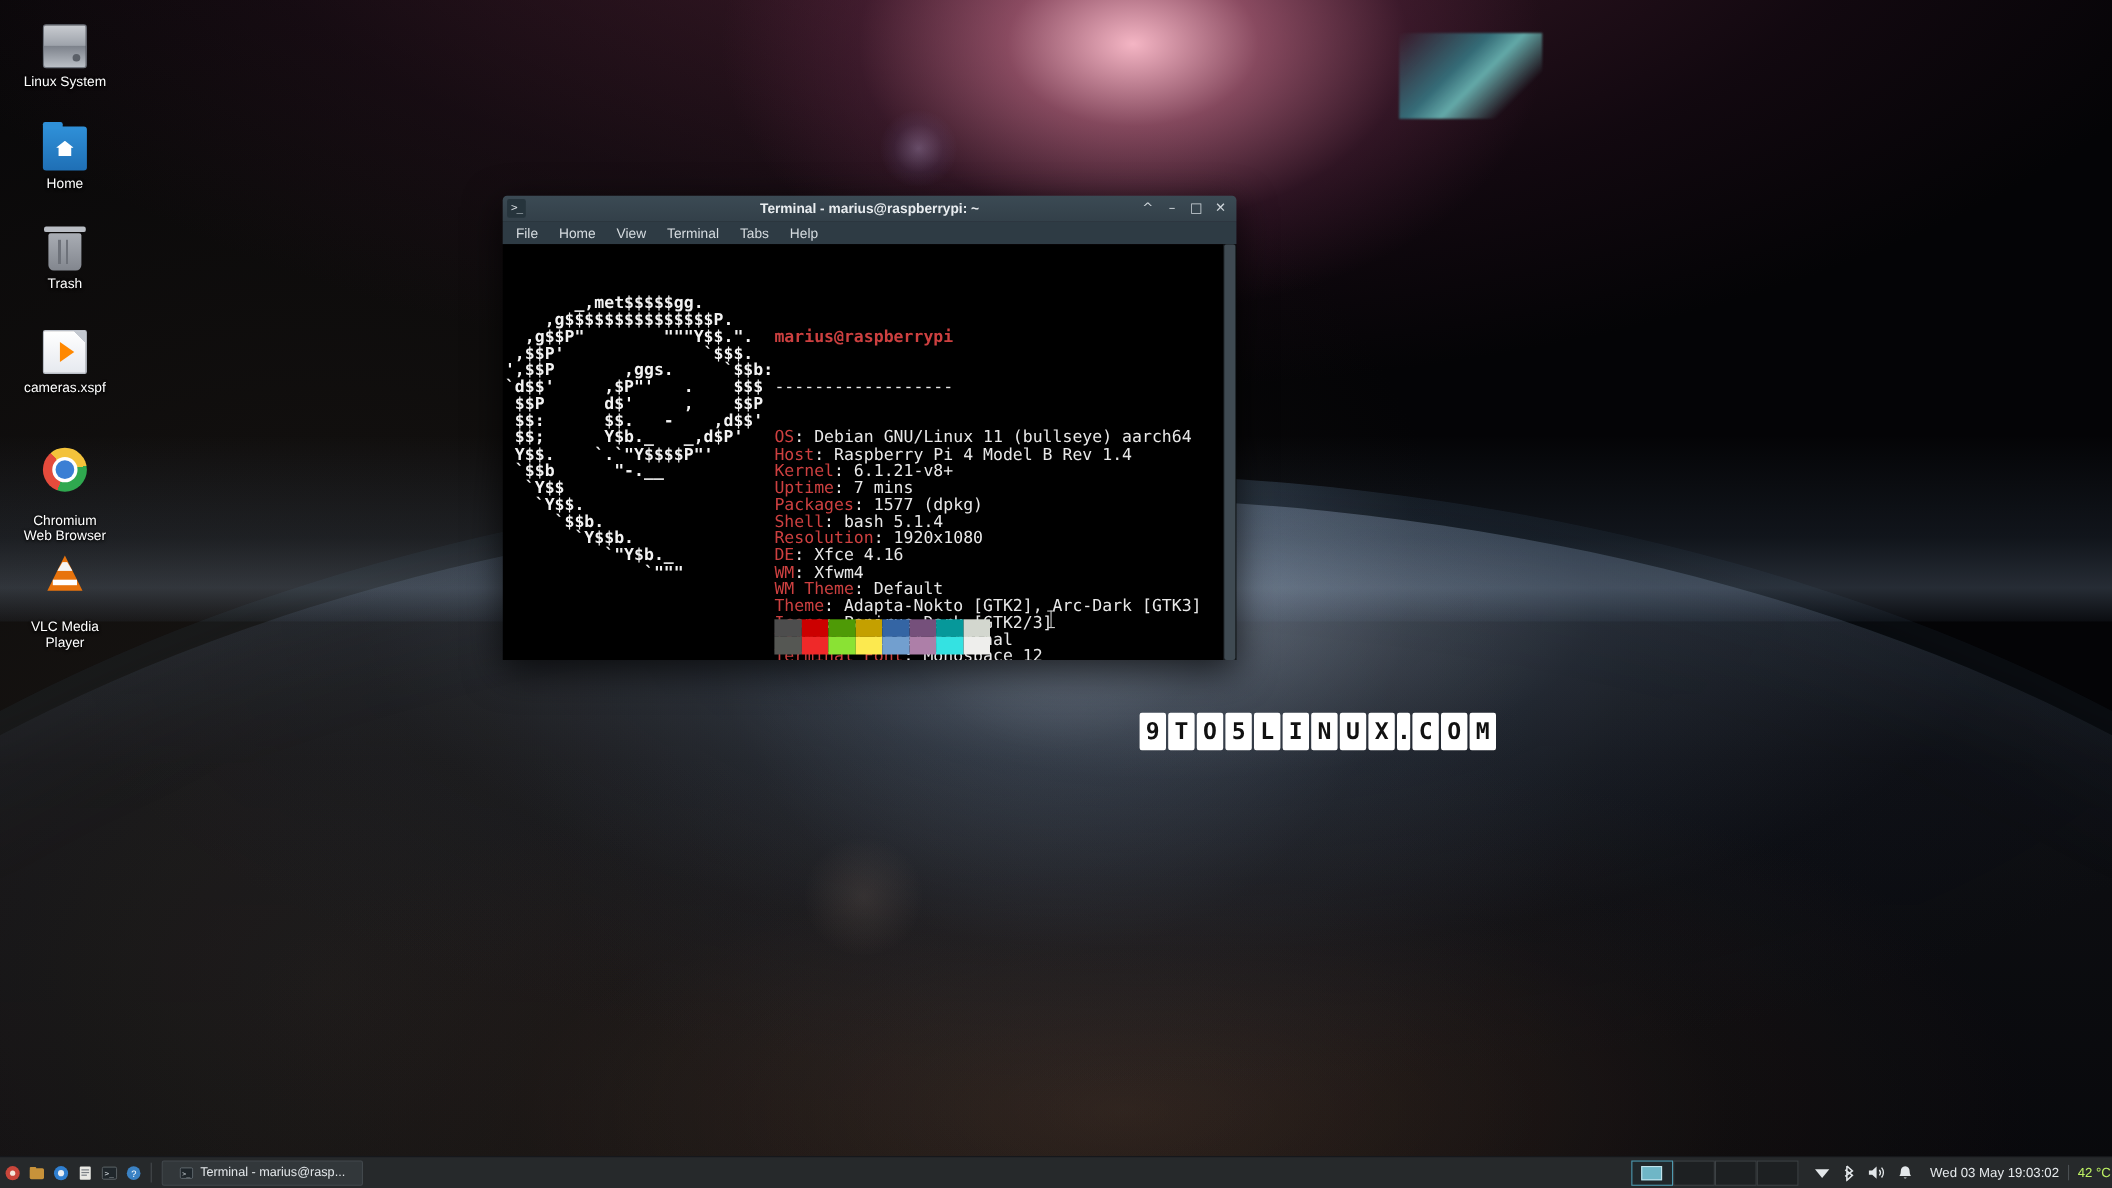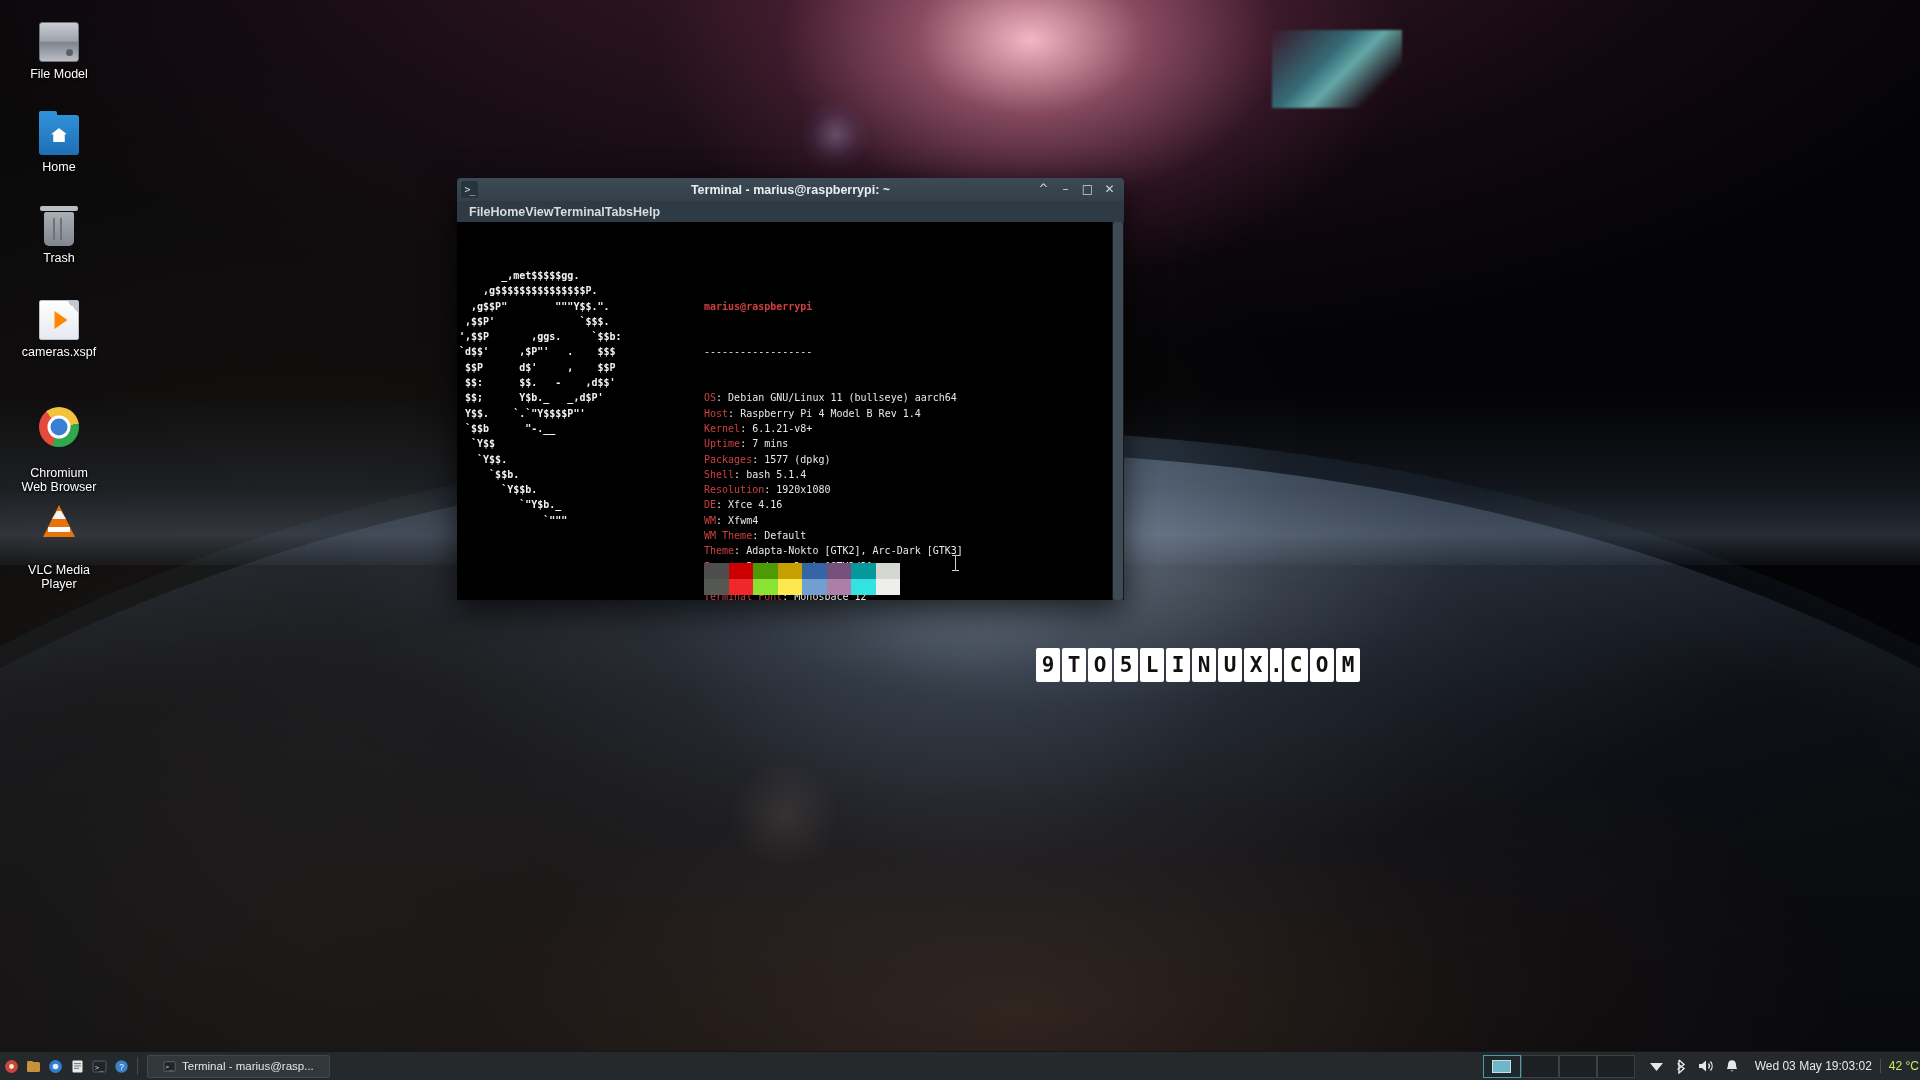--- a/index.html
+++ b/index.html
@@ -196,21 +196,21 @@
   }
   .tbtn {
     width: 13px; height: 13px;
     color: #cfd6db; font-size: 12px; line-height: 13px; text-align: center;
     cursor: pointer; font-family: "DejaVu Sans", sans-serif;
   }
   #menubar {
     height: 21px;
     background: #2e3b44;
     display: flex; align-items: center;
-    padding-left: 12px;  font-weight: bold;
+    padding-left: 12px; gap: 19px;
   }
   .menu-item {
     color: #d6dce0; font-size: 12.5px; cursor: pointer;
   }
   #term-body {
     position: relative;
     height: 378px;
     background: #000000;
     padding: 4px 0 0 0;
     overflow: hidden;
@@ -219,21 +219,21 @@
     position: absolute; right: 0; top: 0; width: 12px; height: 100%;
     background: #161a1d;
     cursor: pointer;
   }
   #term-scrollbar .thumb {
     position: absolute; left: 1px; top: 0; width: 10px; height: 100%;
     background: #3f4a52; border-radius: 2px;
   }
   .term-content {
     font-family: "DejaVu Sans Mono", "Liberation Mono", monospace;
-    font-size: 10px;
+    font-size: 15px;
     line-height: 15.3px;
     white-space: pre;
     color: #e6e6e6;
   }
   #ascii-art {
     position: absolute; left: 2px; top: 46px;
     color: #f2f2f2; font-weight: bold;
   }
   #info-block {
     position: absolute; left: 247px; top: 46px;
@@ -330,21 +330,21 @@
 <div id="desktop">
   <div id="earth-limb"></div>
   <div id="earth-body"></div>
   <div id="atmo-glow"></div>
   <div id="streak"></div>
   <div id="flare-small"></div>
   <div id="flare-small2"></div>
 
   <div class="desk-icon" style="left:4px; top:22px;">
     <span class="glyph ic-hdd"></span>
-    <span class="label">File Model</span>
+    <span class="label">Linux System</span>
   </div>
   <div class="desk-icon" style="left:4px; top:115px;">
     <span class="glyph ic-folder"></span>
     <span class="label">Home</span>
   </div>
   <div class="desk-icon" style="left:4px; top:208px;">
     <span class="glyph ic-trash"></span>
     <span class="label">Trash</span>
   </div>
   <div class="desk-icon" style="left:4px; top:300px;">

